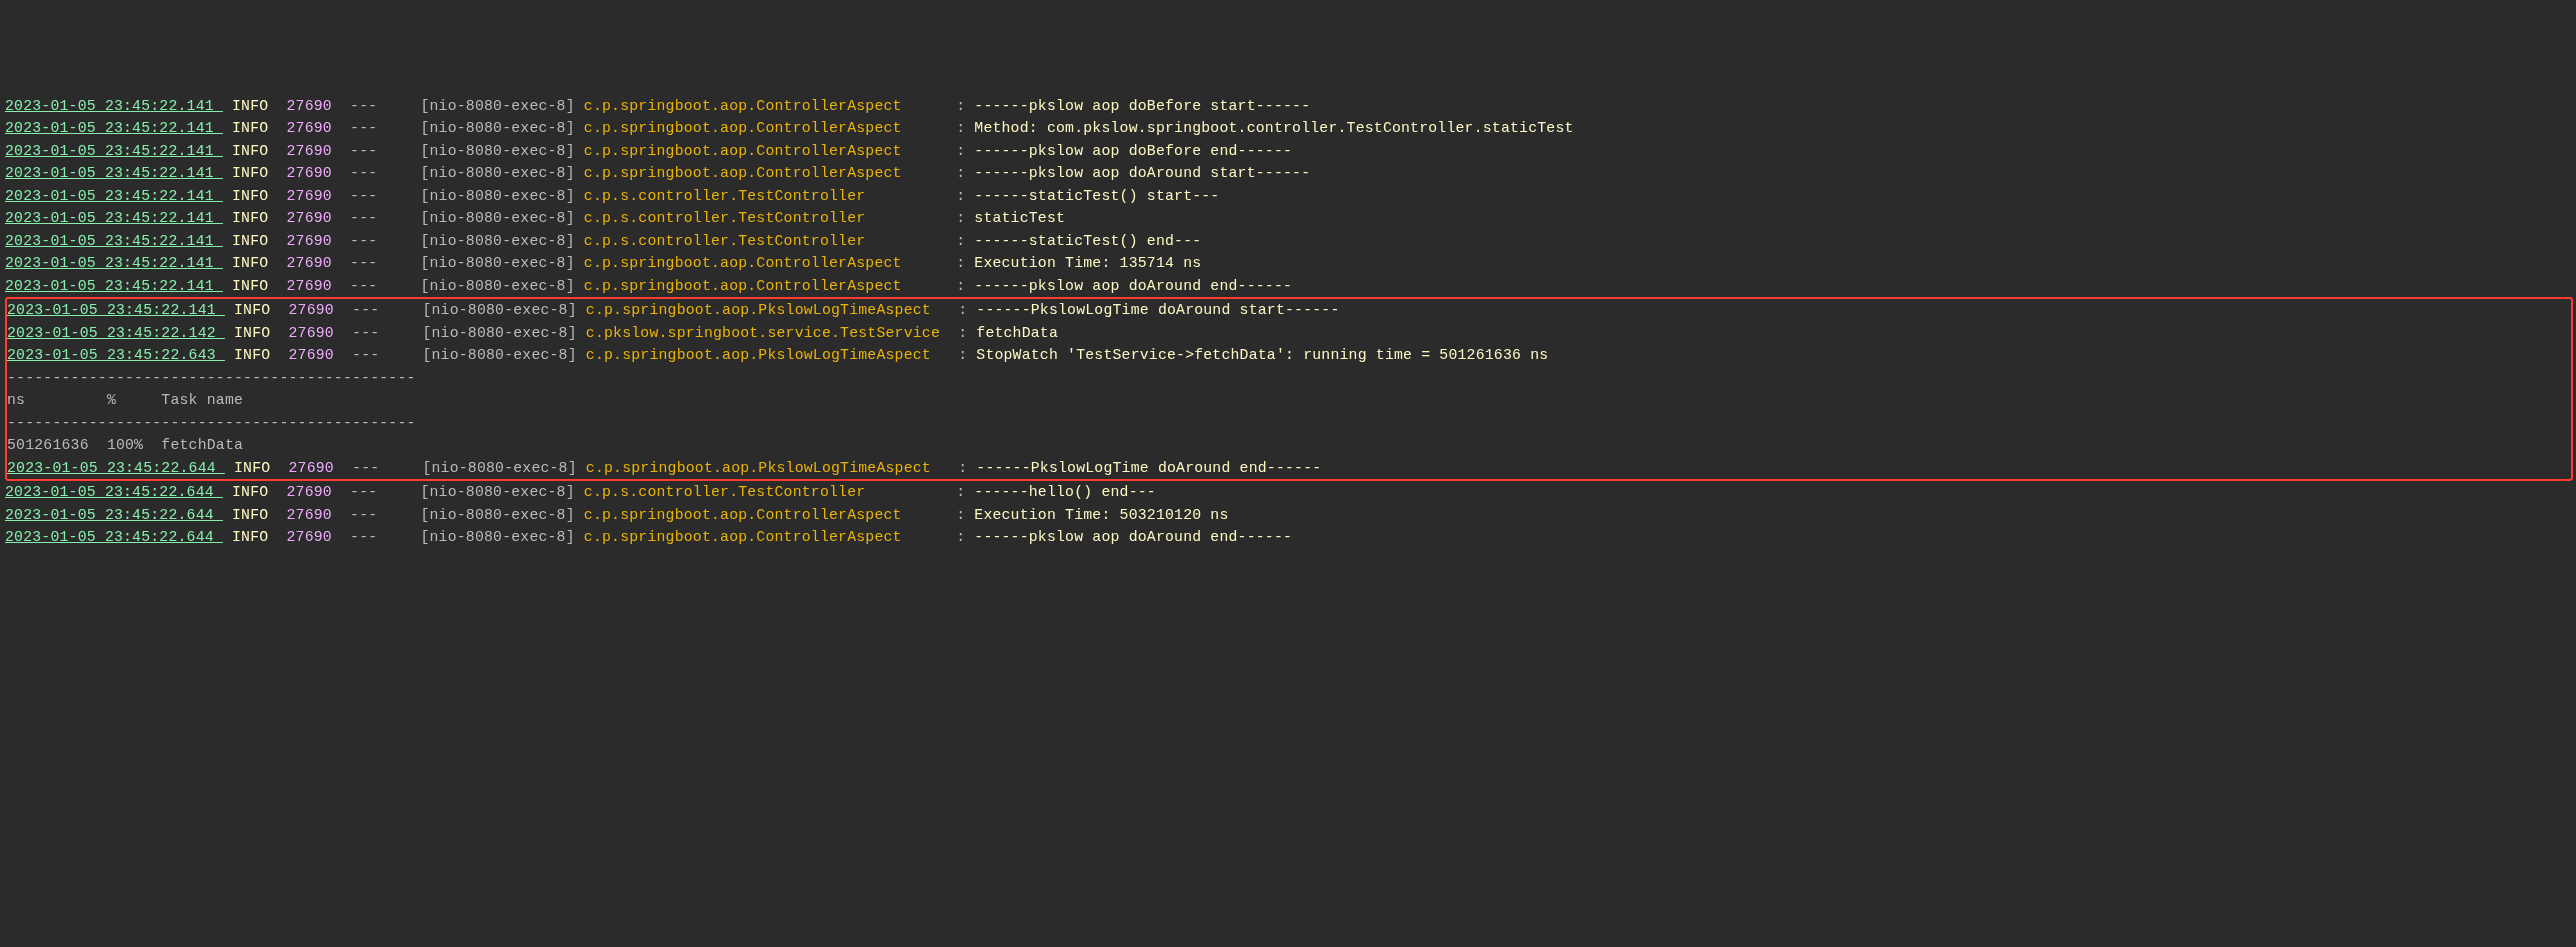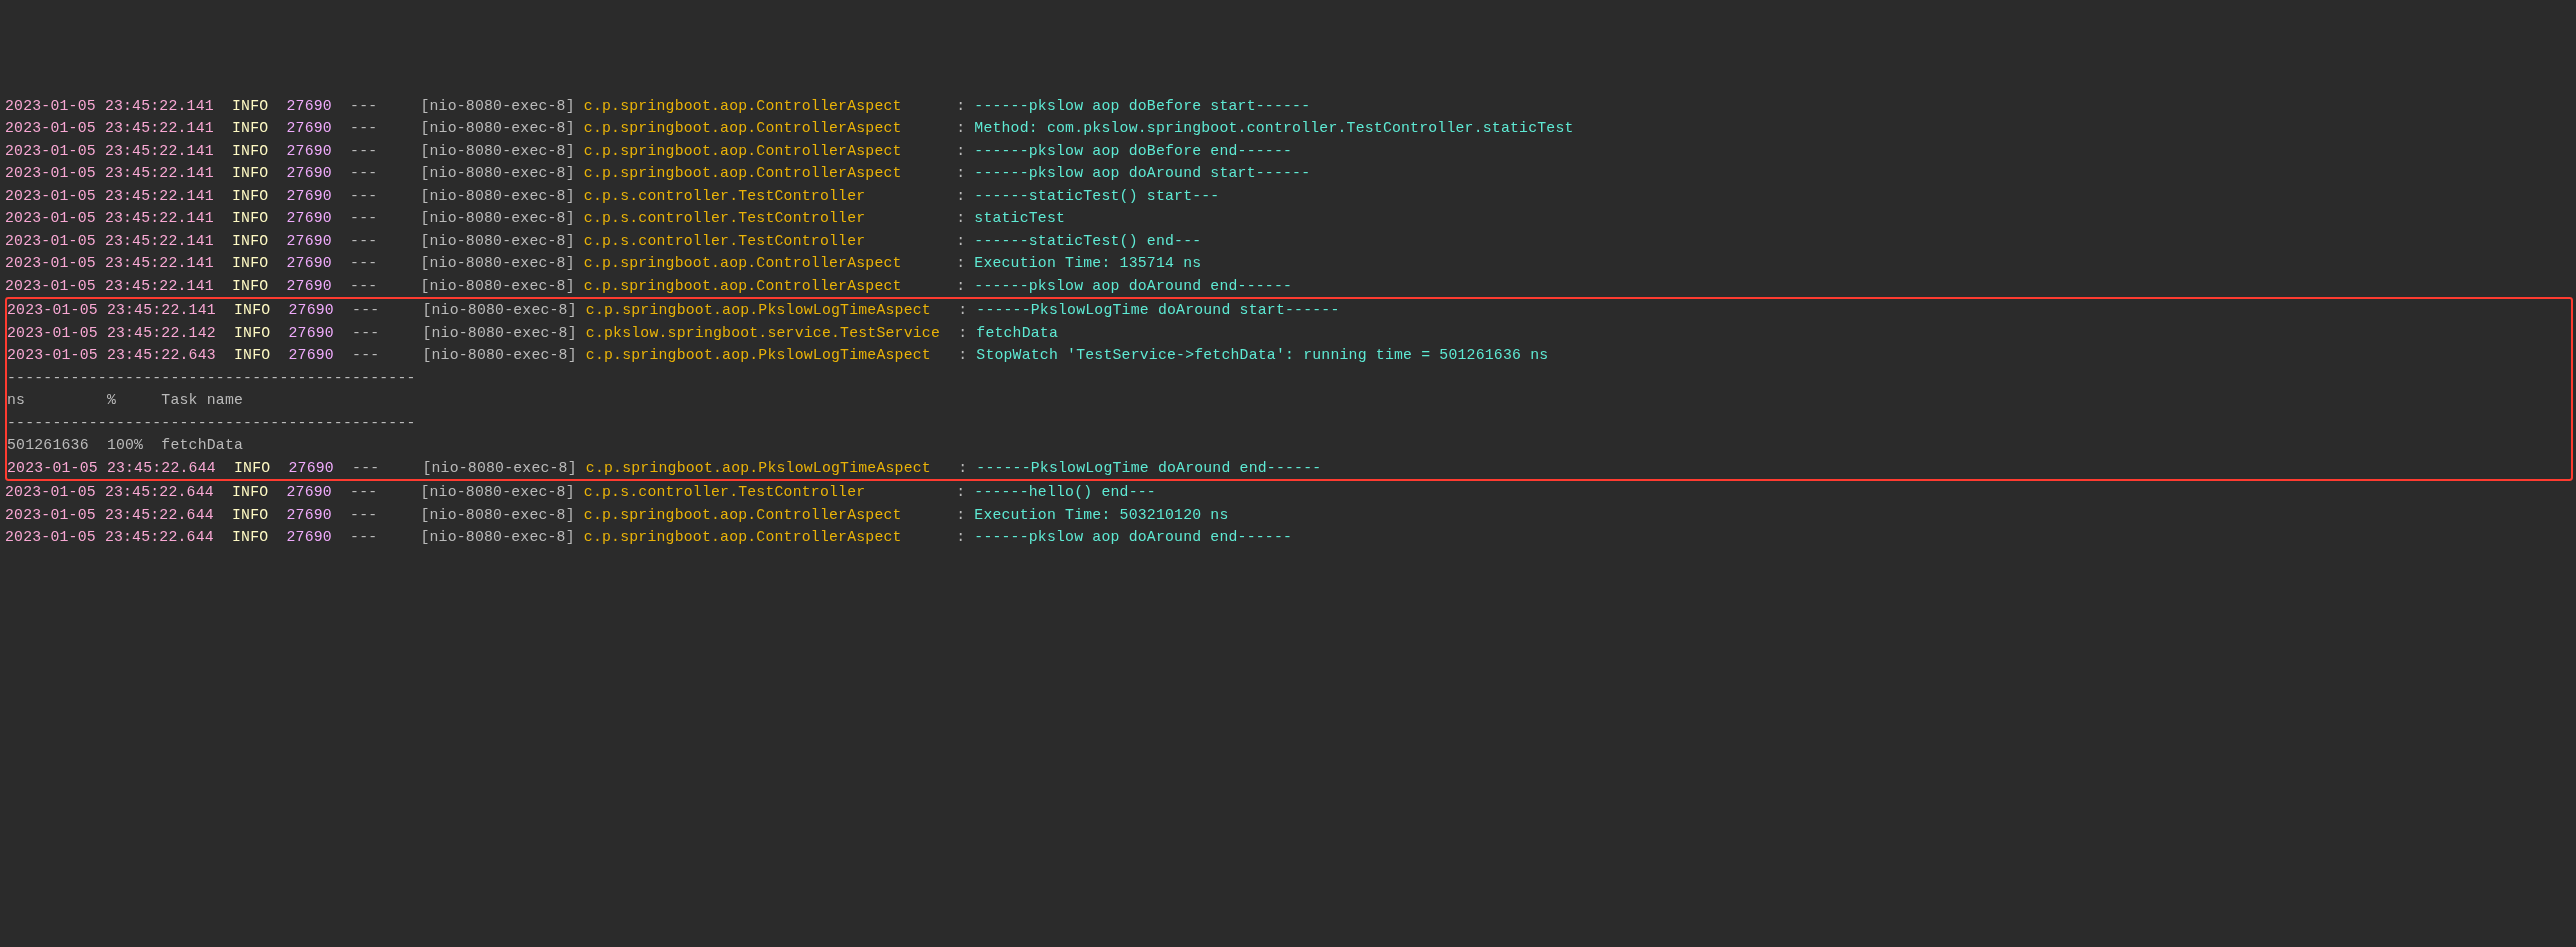--- a/index.html
+++ b/index.html
@@ -8,27 +8,27 @@
       color: #bababa;
       font-family: "Menlo", "Monaco", "Consolas", "Courier New", monospace;
       font-size: 14.8px;
       line-height: 1.52;
       padding: 5px 0 20px 5px;
       white-space: pre;
       overflow-x: auto;
       letter-spacing: 0.2px;
     }
     .log-line { display: block; }
-    .ts   { color: #f9a8d4; }
+    .ts   { color: #86efac; text-decoration: underline; }
     .lvl  { color: #fef9c3; }   
     .pid  { color: #f0abfc; }   
     .sep  { color: #bababa; }
     .thr  { color: #bababa; margin-left: 34px; }
     .cls  { color: #eab308; }   
-    .msg  { color: #5eead4; }
+    .msg  { color: #fef9c3; }
     .plain{ color: #bababa; }
     .highlight-box {
       border: 2.1px solid #ff3b30;
       border-radius: 3.4px;
       margin: 0 3.4px 0 0;
       padding: 0;
     }
     .highlight-inner { padding: 0; }
   </style>
 </head>

